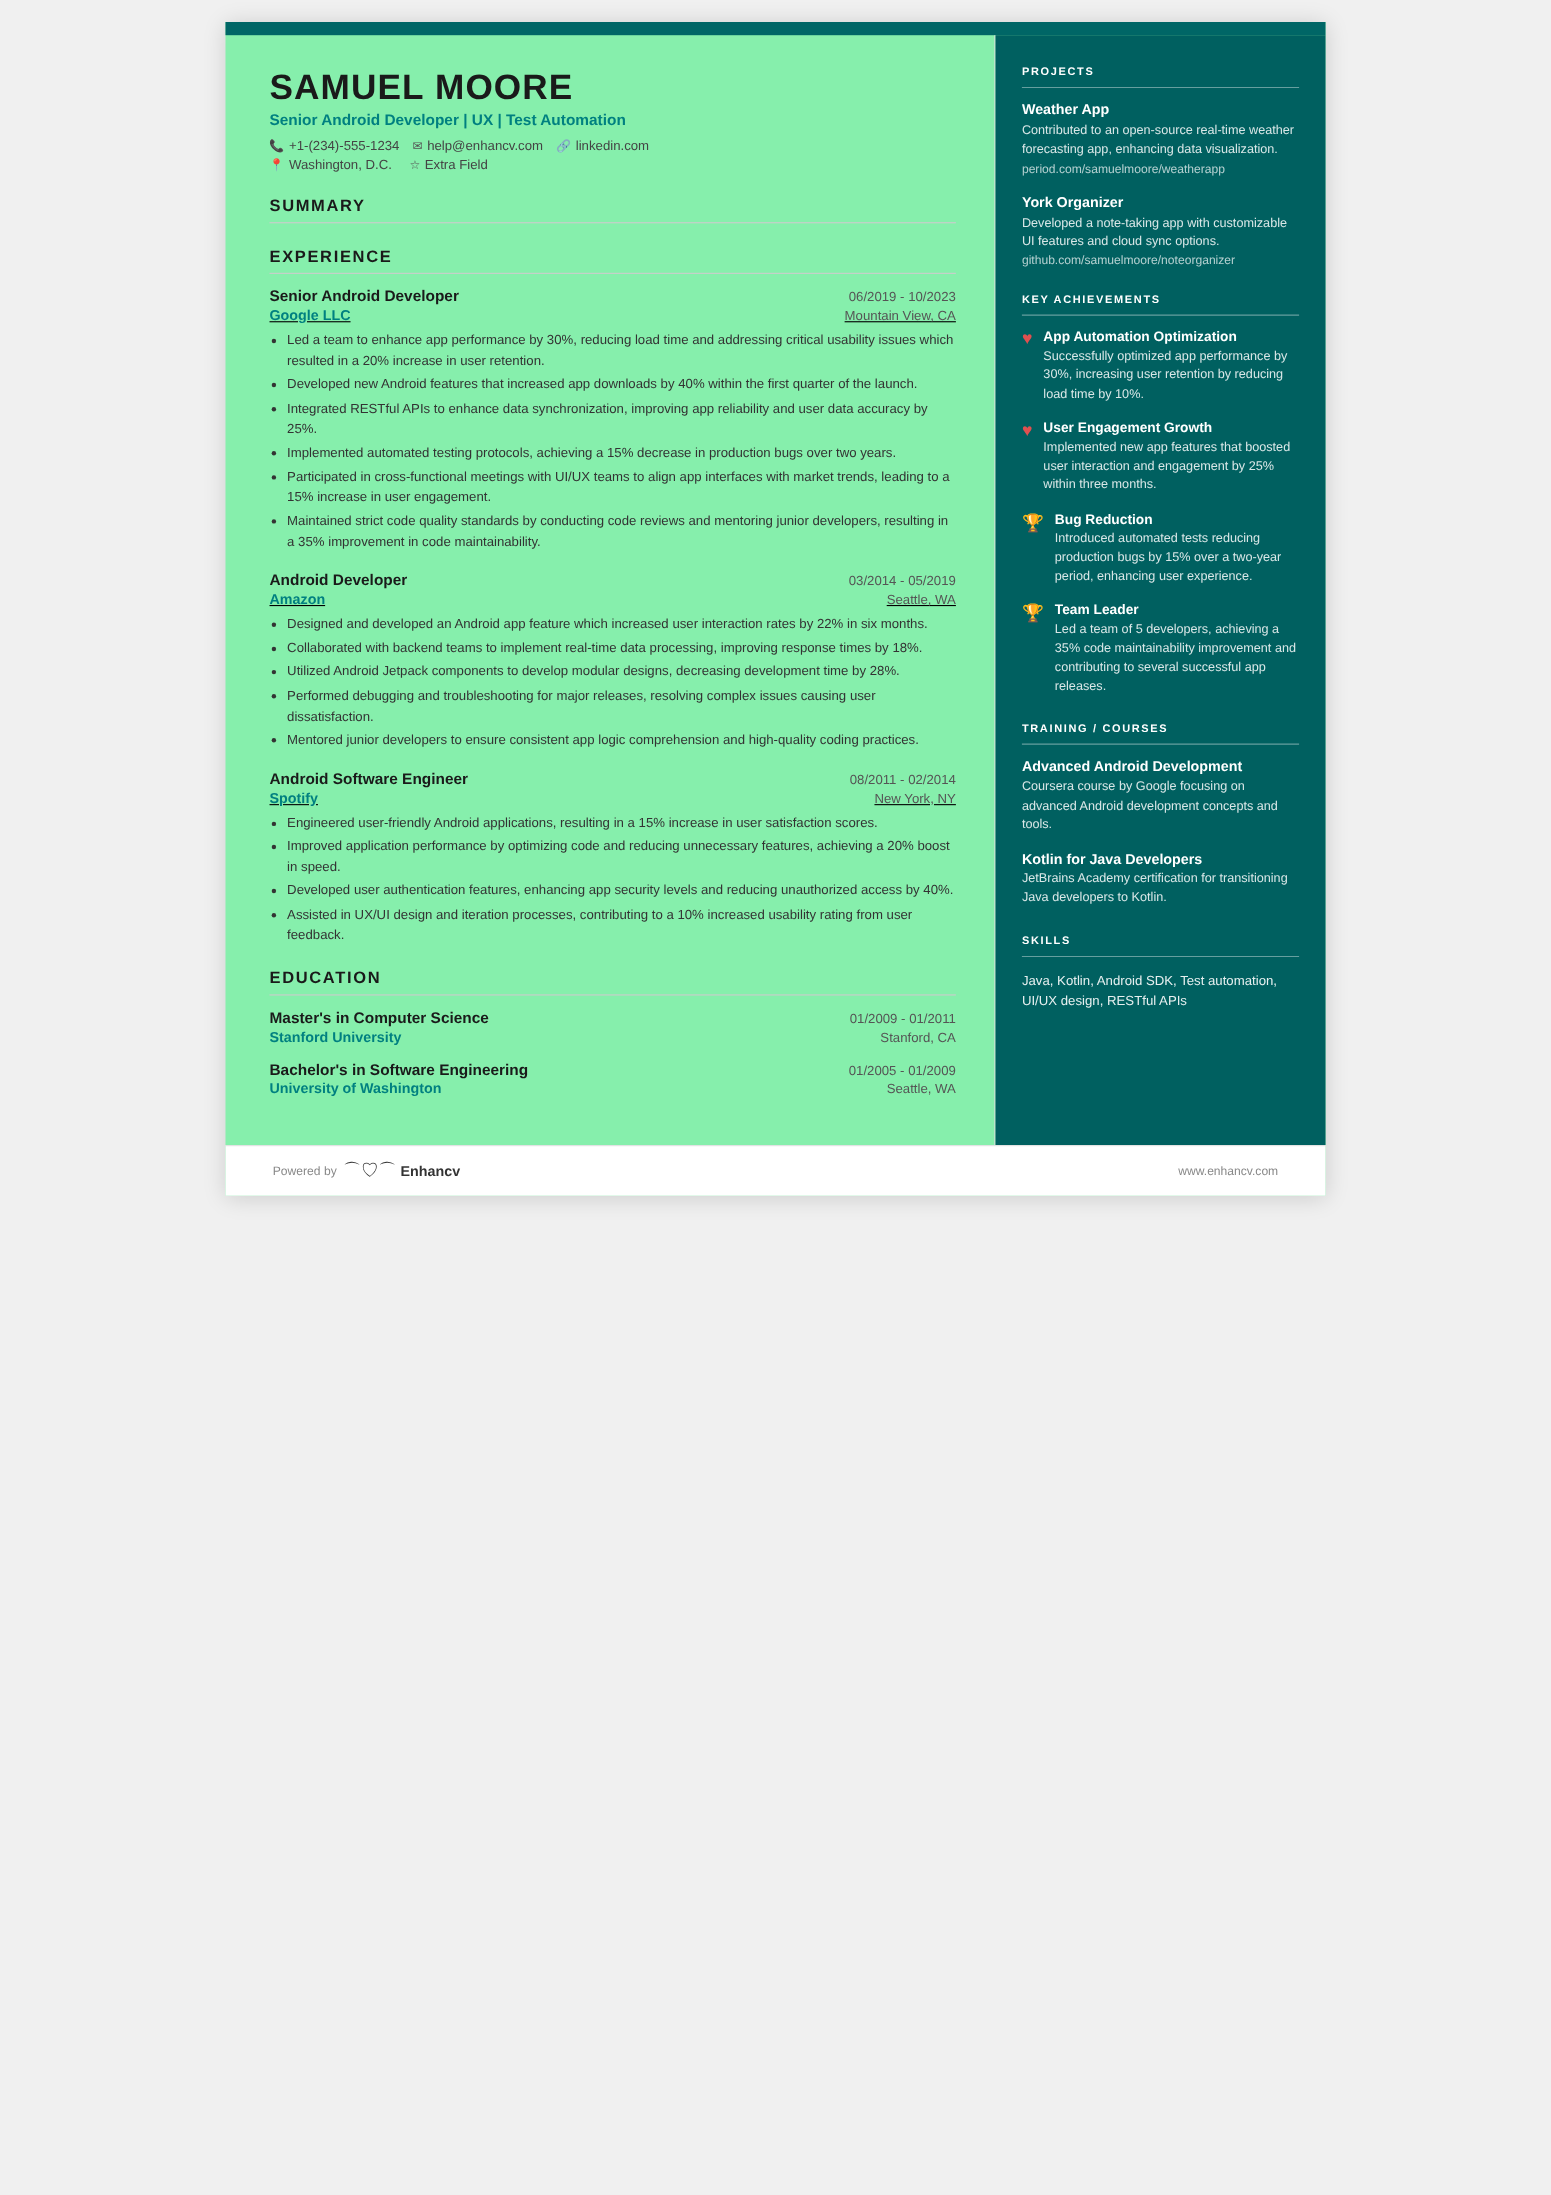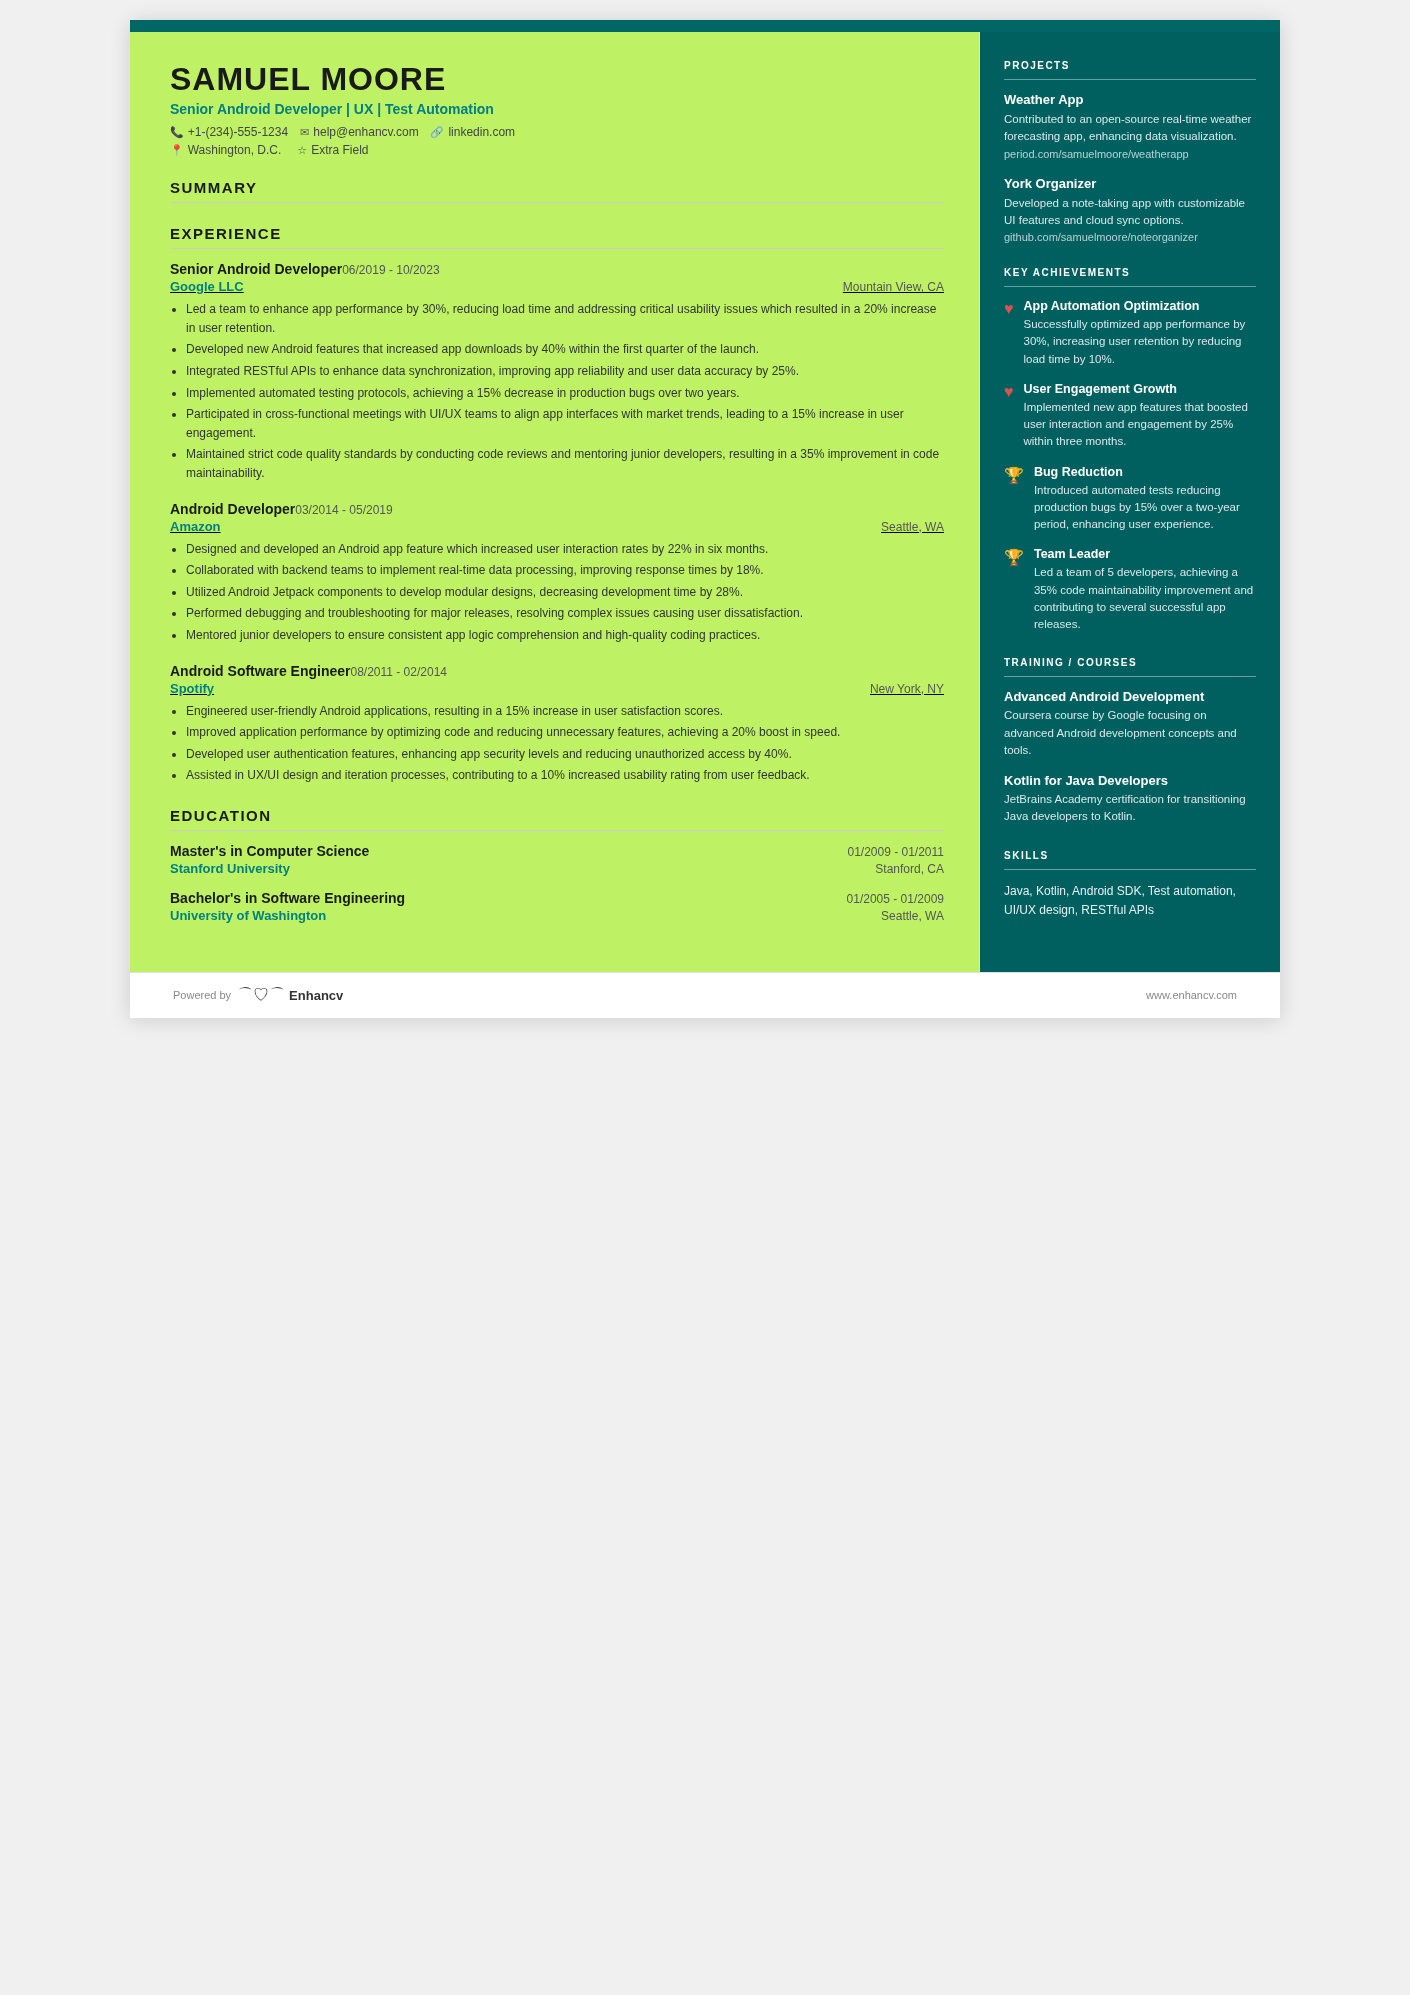--- a/index.html
+++ b/index.html
@@ -6,22 +6,22 @@
     body {
       font-family: 'Arial', sans-serif;
       background: #f0f0f0;
       display: flex;
       justify-content: center;
       align-items: flex-start;
       min-height: 100vh;
       padding: 20px;
     }
     .resume-container {
-      width: 1150px;
-      background: #bef264;
+      width: 1000px;
+      background: #86efac;
       display: flex;
       flex-direction: column;
       box-shadow: 0 2px 20px rgba(0,0,0,0.15);
     }
     .header-bar {
       background: #006666;
       height: 12px;
       width: 100%;
     }
     .resume-body {
@@ -96,20 +96,21 @@
     .summary-text {
       font-size: 12.5px;
       color: #333;
       line-height: 1.55;
     }
     .exp-entry {
       margin-bottom: 18px;
     }
     .exp-header {
       display: flex;
+      justify-content: space-between;
       align-items: baseline;
     }
     .exp-role {
       font-size: 14px;
       font-weight: 700;
       color: #1a1a1a;
     }
     .exp-dates {
       font-size: 12px;
       color: #555;

